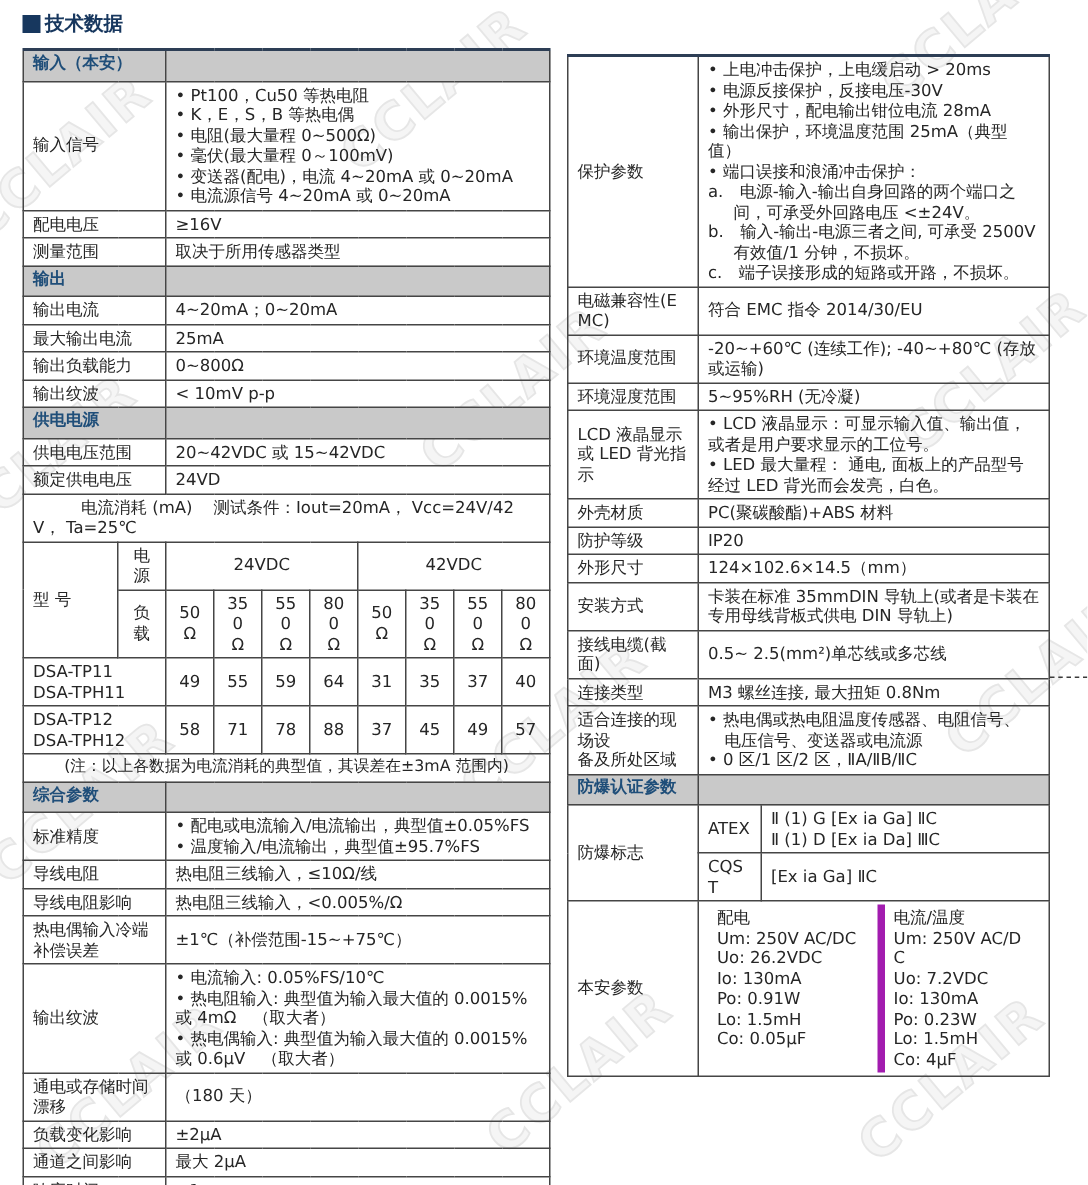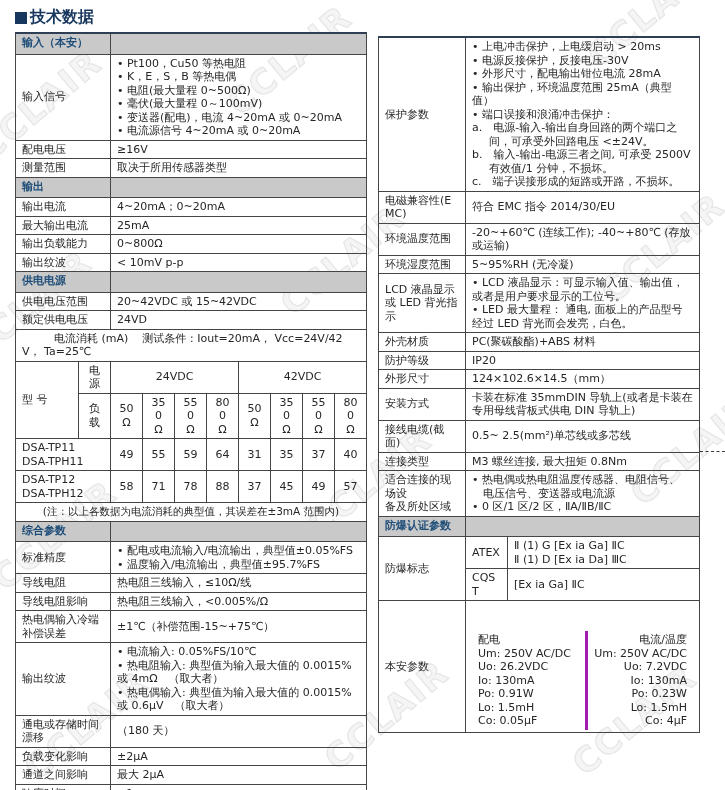--- a/index.html
+++ b/index.html
@@ -3,38 +3,38 @@
 <meta charset="utf-8">
 <style>
   html,body{margin:0;padding:0;background:#fff;}
   .page{position:relative;width:725px;height:790px;background:#ffffff;overflow:hidden;
         font-family:"DejaVu Sans","Liberation Sans",sans-serif;color:#262626;}
   .wm-layer{position:absolute;inset:0;z-index:0;}
   .wm{position:absolute;font-size:34px;font-weight:bold;letter-spacing:2px;white-space:nowrap;
       color:#f5f5f5;-webkit-text-stroke:1.2px #e6e6e6;transform:rotate(-40deg);user-select:none;}
   .title-row{position:absolute;left:15px;top:7px;z-index:1;display:flex;align-items:center;}
   .sq{display:inline-block;width:12px;height:12px;background:#17375e;margin-right:3px;}
-  .title-text{font-size:16px;font-weight:bold;color:#17375e;}
+  .title-text{font-size:13px;font-weight:bold;color:#17375e;}
   table.spec{position:absolute;z-index:1;border-collapse:collapse;table-layout:fixed;background:transparent;}
   #left-table{left:15px;top:32px;width:352px;}
   #right-table{left:378px;top:36px;width:322px;}
   table.spec td{border:1px solid #454545;padding:2px 6px;font-size:11px;line-height:13.5px;
                 vertical-align:middle;word-break:break-all;}
   table.spec{border-top:2px solid #2d3e55;}
   tr.section td{background:#c9c9c9;color:#1f4e79;font-weight:bold;padding:3px 6px;font-family:Liberation Mono, monospace;}
   td.c{text-align:center;padding:2px 1px;}
   td.nopad{padding:0;}
   .ln{min-height:13px;}
   .ln.hang{padding-left:17px;text-indent:-17px;}
   tr.note-row td{text-align:center;font-size:10.5px;padding:2px 8px;}
   .cond-label{margin-right:14px;margin-left:32px;}
   tr.dashed-row td{border-bottom:1px dashed #3a3a3a;}
   .intrinsic{display:flex;align-items:stretch;}
-  .intrinsic .half{width:51%;padding:2px 6px;box-sizing:border-box;margin-top:28px;}
-  .intrinsic .half + .half{width:49%;border-left:3px solid #a21caf;text-align:right;}
+  .intrinsic .half{width:51%;padding:2px 6px;box-sizing:border-box;}
+  .intrinsic .half + .half{width:49%;border-left:5px solid #a21caf;}
   #dash-ext{position:absolute;height:0;border-top:1px dashed #3a3a3a;z-index:2;}
 </style>
 </head>
 <body>
 
 <div class="page">
   <div class="wm-layer" id="wm-layer">
       <div class="wm" style="left: -35px; top: 85px;">CCLAIR</div>
       <div class="wm" style="left: 215px; top: 40px;">CCLAIR</div>
       <div class="wm" style="left: 575px; top: -8px;">CCLAIR</div>

